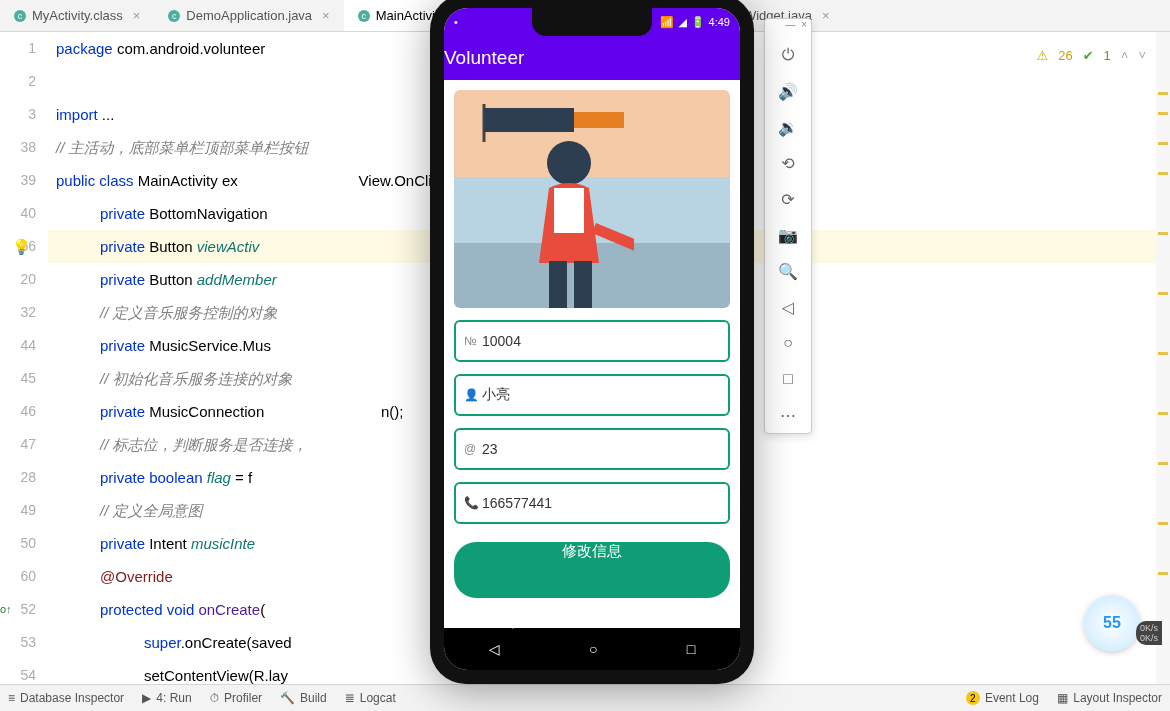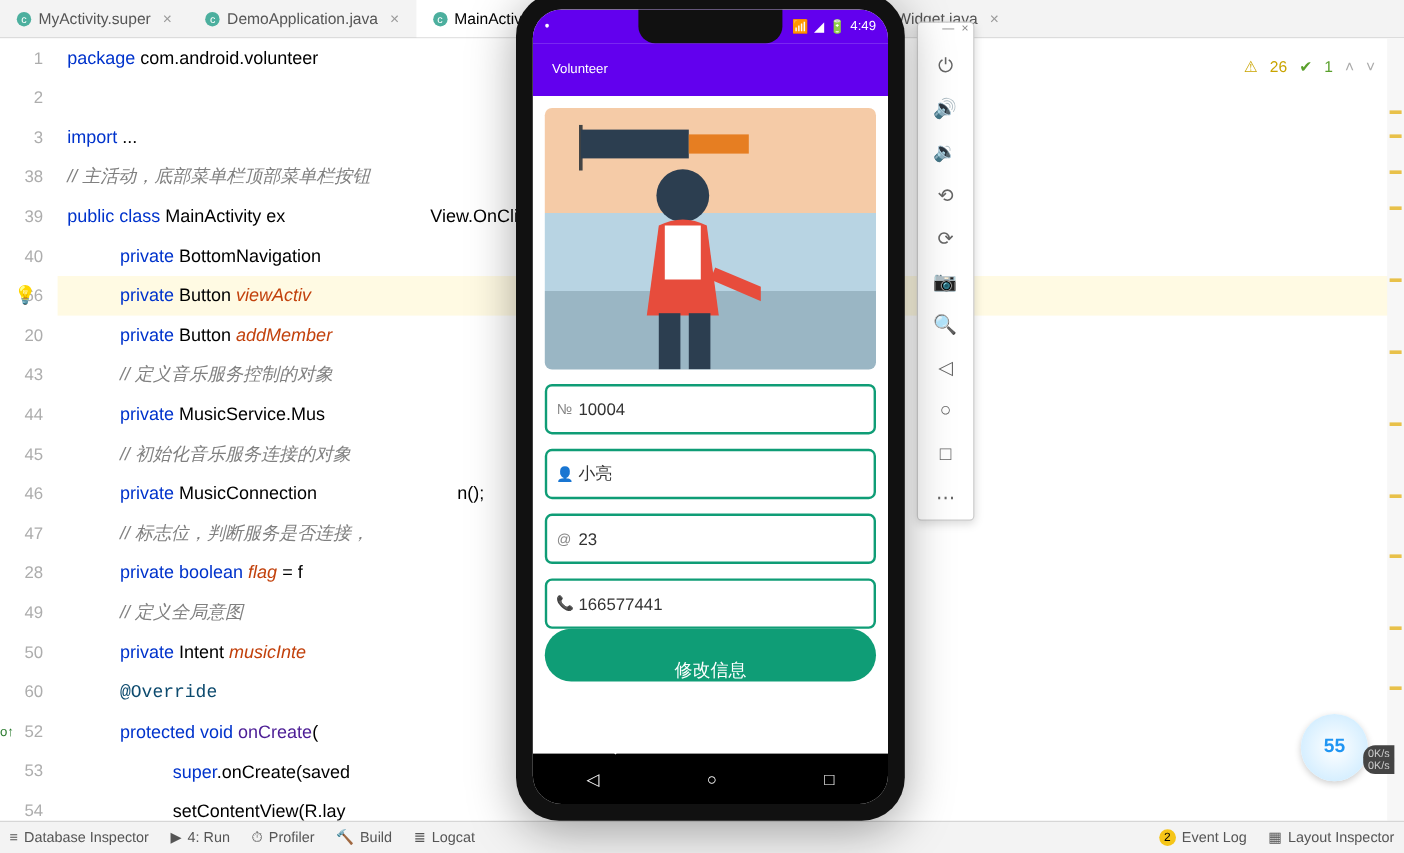--- a/index.html
+++ b/index.html
@@ -10,22 +10,22 @@
 .tab { display: flex; align-items: center; padding: 0 14px; gap: 6px; color: #555; cursor: pointer; }
 .tab.active { background: #fff; color: #000; }
 .tab .dot { width: 12px; height: 12px; border-radius: 50%; background: #4caf9e; color: #fff; font-size: 9px; display: flex; align-items: center; justify-content: center; }
 .tab .close { margin-left: 4px; color: #999; }
 
 
 .editor { position: relative; height: 652px; display: flex; background: #fff; }
 .gutter { width: 48px; text-align: right; padding-right: 12px; color: #adadad; font-family: Consolas, monospace; font-size: 14px; line-height: 33px; user-select: none; }
 .code { flex: 1; font-family: Consolas, monospace; font-size: 15px; line-height: 33px; white-space: pre; }
 .code .kw { color: #0033cc; }
-.code .field { color: #c2410c; font-style: italic; }
-.code .ann { color: #0c4a6e; font-family: Liberation Mono, monospace; }
+.code .field { color: #0f766e; font-style: italic; }
+.code .ann { color: #7f1d1d; }
 .code .comment { color: #808080; font-style: italic; }
 .code .method { color: #4c1d95; }
 .code-line.highlight { background: #fffae3; }
 .code-line { padding-left: 8px; }
 .indent1 { padding-left: 52px; }
 .indent2 { padding-left: 96px; }
 
 
 .insp { position: absolute; top: 16px; right: 24px; font-size: 13px; color: #888; display: flex; gap: 10px; align-items: center; }
 .insp .warn { color: #c9a400; }
@@ -36,28 +36,28 @@
 .stripe { position: absolute; right: 0; top: 0; width: 14px; height: 100%; background: #f7f7f7; }
 .stripe .mark { position: absolute; right: 2px; width: 10px; height: 3px; background: #e8c14a; }
 .stripe .mark.w { background: #e8c14a; }
 
 
 .emu { position: absolute; left: 430px; top: -6px; width: 324px; height: 690px; background: #111; border-radius: 36px; padding: 14px; box-shadow: 0 8px 40px rgba(0,0,0,.35); z-index: 10; }
 .emu-screen { width: 100%; height: 100%; background: #fff; border-radius: 24px; overflow: hidden; position: relative; }
 .notch { position: absolute; top: 0; left: 50%; transform: translateX(-50%); width: 120px; height: 28px; background: #111; border-radius: 0 0 14px 14px; z-index: 3; }
 .status { height: 28px; background: #6200ee; color: #fff; display: flex; justify-content: space-between; align-items: center; padding: 0 10px; font-size: 11px; position: relative; z-index: 1; }
 .status-right { display: flex; gap: 4px; align-items: center; }
-.appbar { height: 44px; background: #6200ee; color: #fff; display: flex; align-items: center; padding: 0 16px; font-size: 11px; }
+.appbar { height: 44px; background: #6200ee; color: #fff; display: flex; align-items: center; padding: 0 0; font-size: 19px; }
 .app-body { padding: 10px; }
 .illust { width: 100%; height: 218px; border-radius: 6px; background: linear-gradient(180deg,#f5cba7 0%,#f5cba7 40%,#b8d4e3 40%,#b8d4e3 70%,#9ab6c4 70%,#9ab6c4 100%); position: relative; overflow: hidden; }
 .illust .person { position: absolute; left: 60px; bottom: 0; width: 120px; height: 175px; }
 .illust .sign { position: absolute; left: 20px; top: 14px; width: 170px; height: 40px; }
 .fld { margin-top: 12px; border: 2px solid #0f9d76; border-radius: 6px; height: 42px; display: flex; align-items: center; padding: 0 8px; font-size: 14px; color: #333; gap: 4px; }
 .fld .ic { font-size: 12px; color: #888; width: 14px; }
-.btn-submit { height: 44px; border-radius: 22px; background: #0f9d76; color: #fff; display: flex; align-items: flex-end; justify-content: center; font-size: 15px; cursor: pointer; }
+.btn-submit { margin-top: 18px; height: 56px; border-radius: 22px; background: #0f9d76; color: #fff; display: flex; align-items: flex-start; justify-content: center; font-size: 15px; cursor: pointer; }
 .navbar { position: absolute; bottom: 0; left: 0; right: 0; height: 42px; background: #000; display: flex; justify-content: space-around; align-items: center; }
 .navbar .nb { color: #fff; font-size: 14px; }
 
 
 .emu-tools { position: absolute; left: 764px; top: 18px; width: 48px; background: #fff; border: 1px solid #ccc; border-radius: 4px; box-shadow: 0 2px 8px rgba(0,0,0,.15); z-index: 9; }
 .emu-tools .titlebar { height: 18px; display: flex; justify-content: flex-end; gap: 6px; padding: 0 4px; font-size: 10px; color: #888; }
 .emu-tools .tb { height: 36px; display: flex; align-items: center; justify-content: center; color: #666; cursor: pointer; }
 .emu-tools .tb.active { color: #333; }
 
 
@@ -72,21 +72,21 @@
 .bulb { position: absolute; left: 52px; top: 0; color: #f0a500; }
 .ovmark { position: absolute; left: 48px; color: #2e7d32; font-size: 11px; }
 .cursor-ptr { position: absolute; left: 504px; top: 616px; color: #fff; font-size: 14px; z-index: 12; }
 </style>
 </head>
 <body>
 
 <div class="tabstrip">
   <div class="tab">
       <span class="dot">c</span>
-      <span>MyActivity.super</span>
+      <span>MyActivity.class</span>
       <span class="close">×</span>
     </div>
   <div class="tab">
       <span class="dot">c</span>
       <span>DemoApplication.java</span>
       <span class="close">×</span>
     </div>
   <div class="tab active">
       <span class="dot">c</span>
       <span>MainActivity.java</span>
@@ -107,21 +107,21 @@
 <div class="editor">
   <div class="gutter" id="gutter">
       <div>1</div>
       <div>2</div>
       <div>3</div>
       <div>38</div>
       <div>39</div>
       <div>40</div>
       <div>66</div>
       <div>20</div>
-      <div>43</div>
+      <div>32</div>
       <div>44</div>
       <div>45</div>
       <div>46</div>
       <div>47</div>
       <div>28</div>
       <div>49</div>
       <div>50</div>
       <div>60</div>
       <div>52</div>
       <div>53</div>

